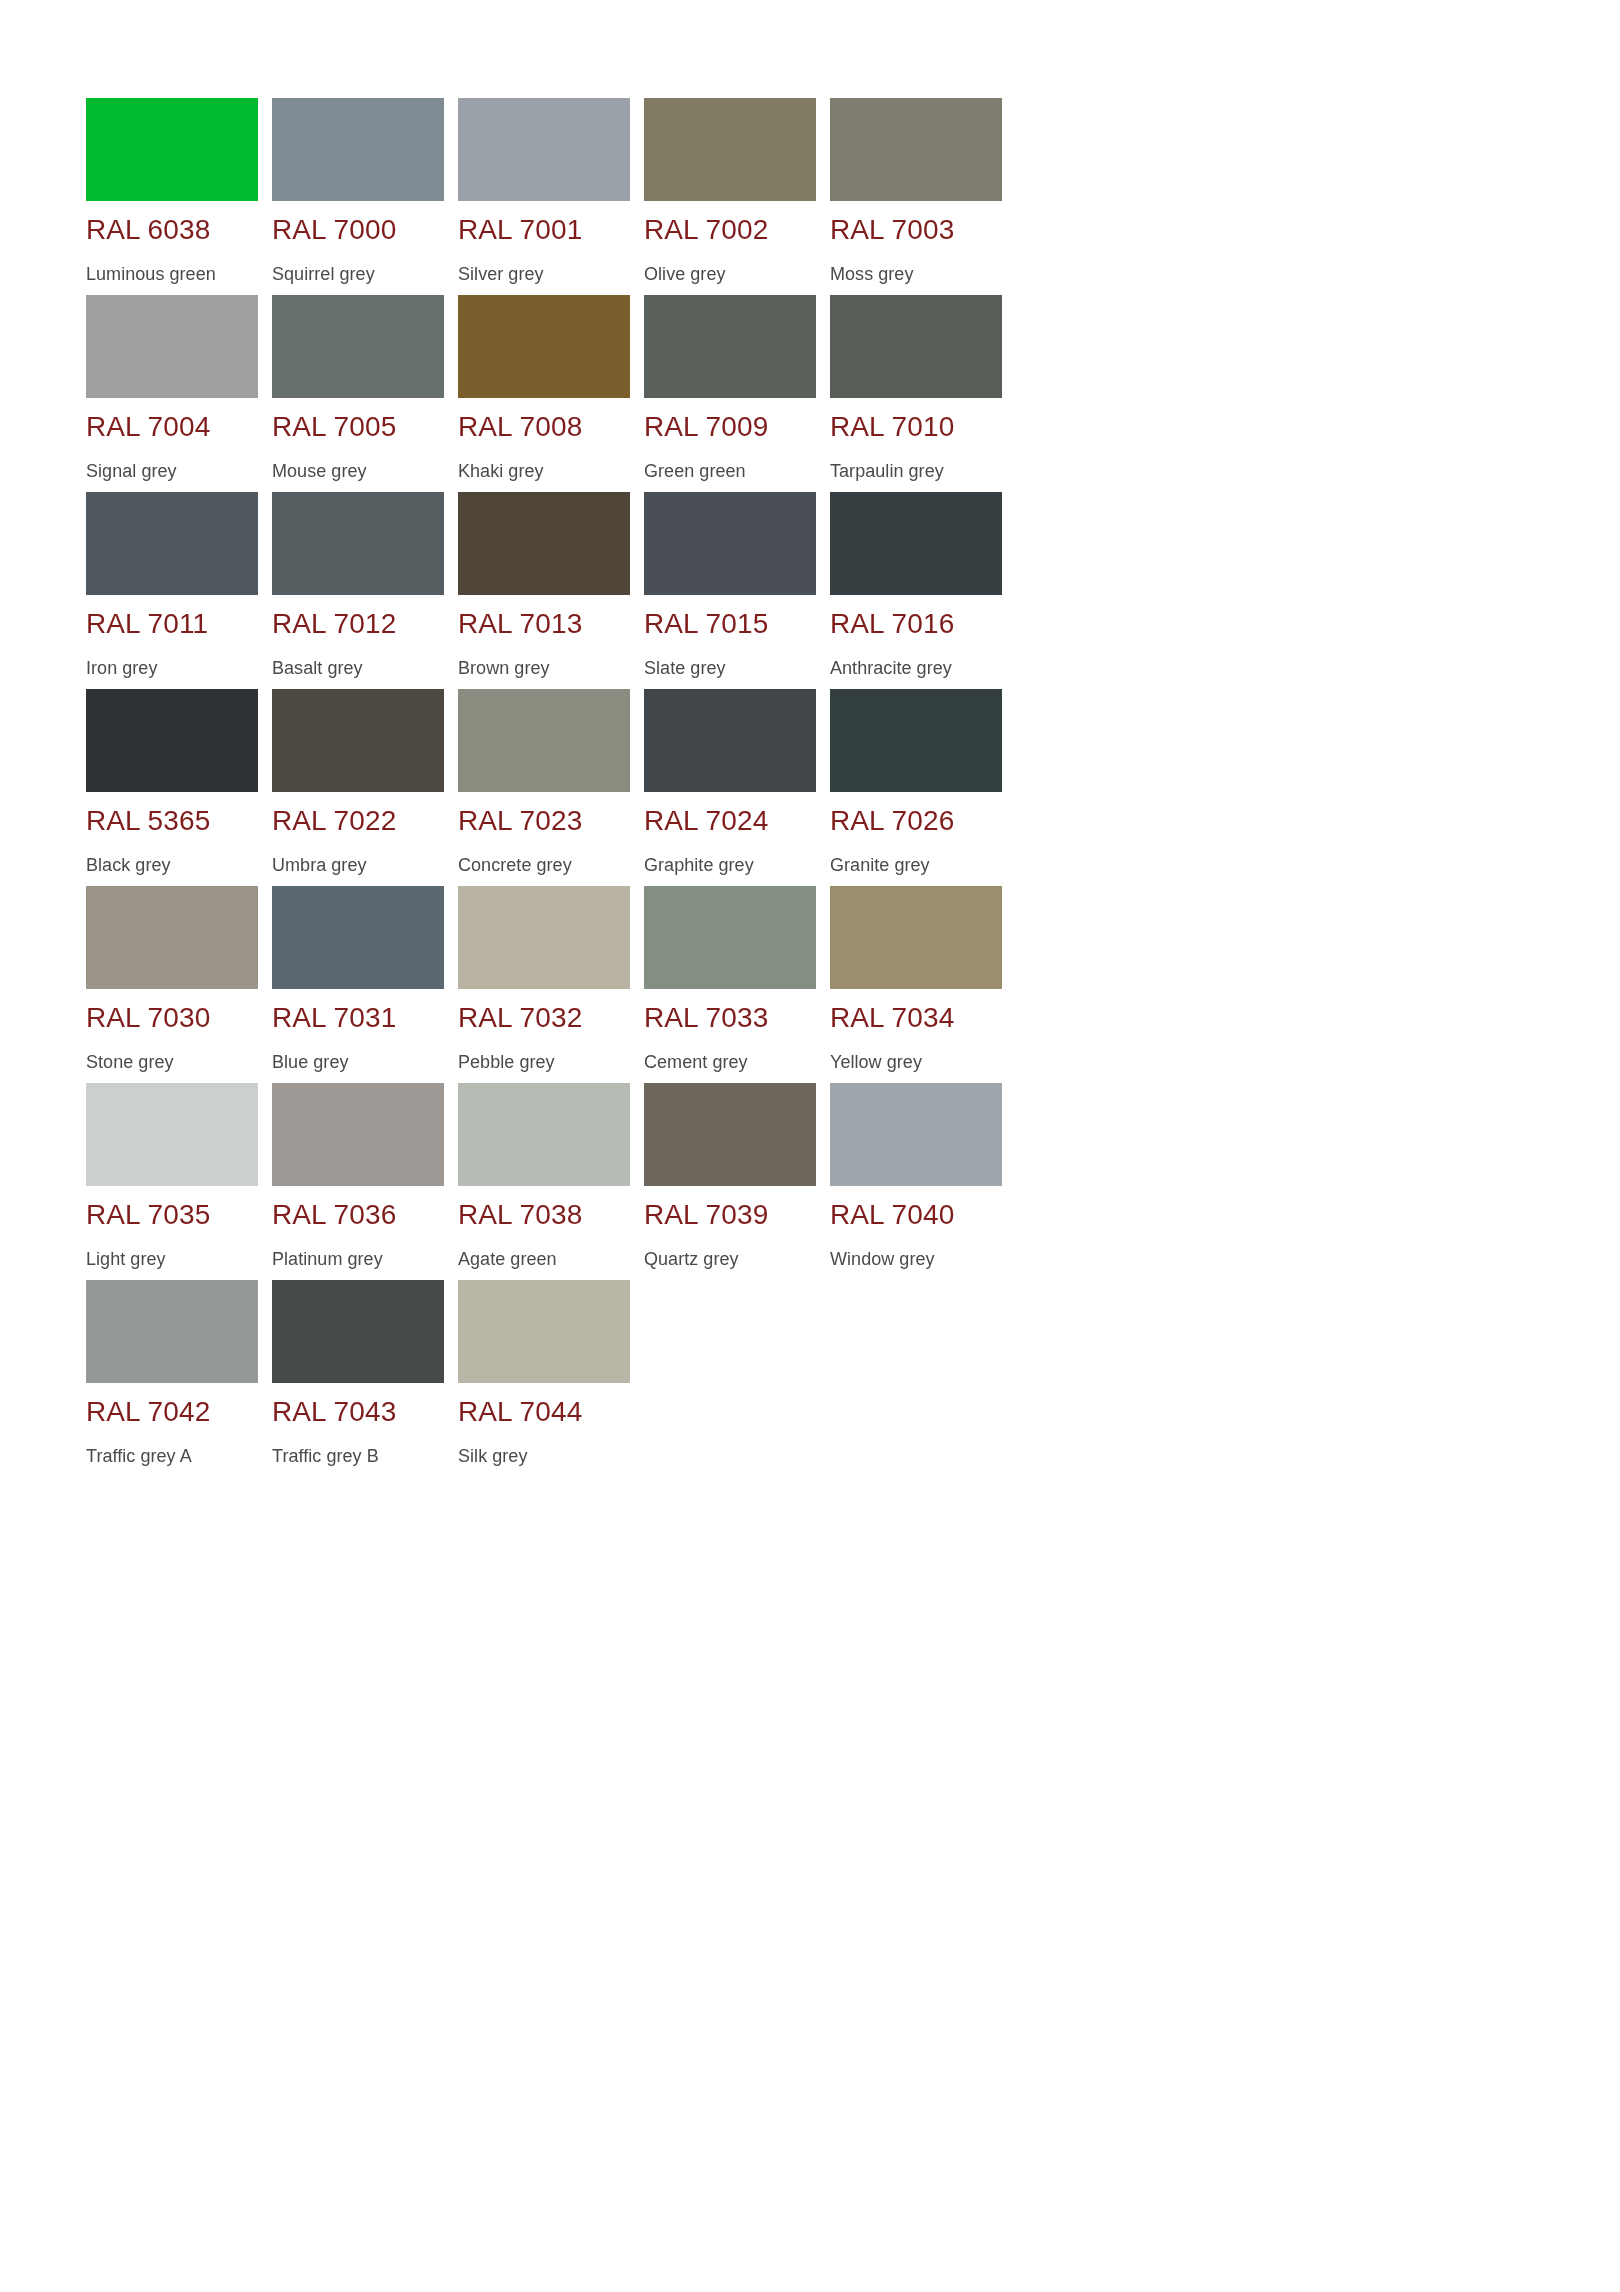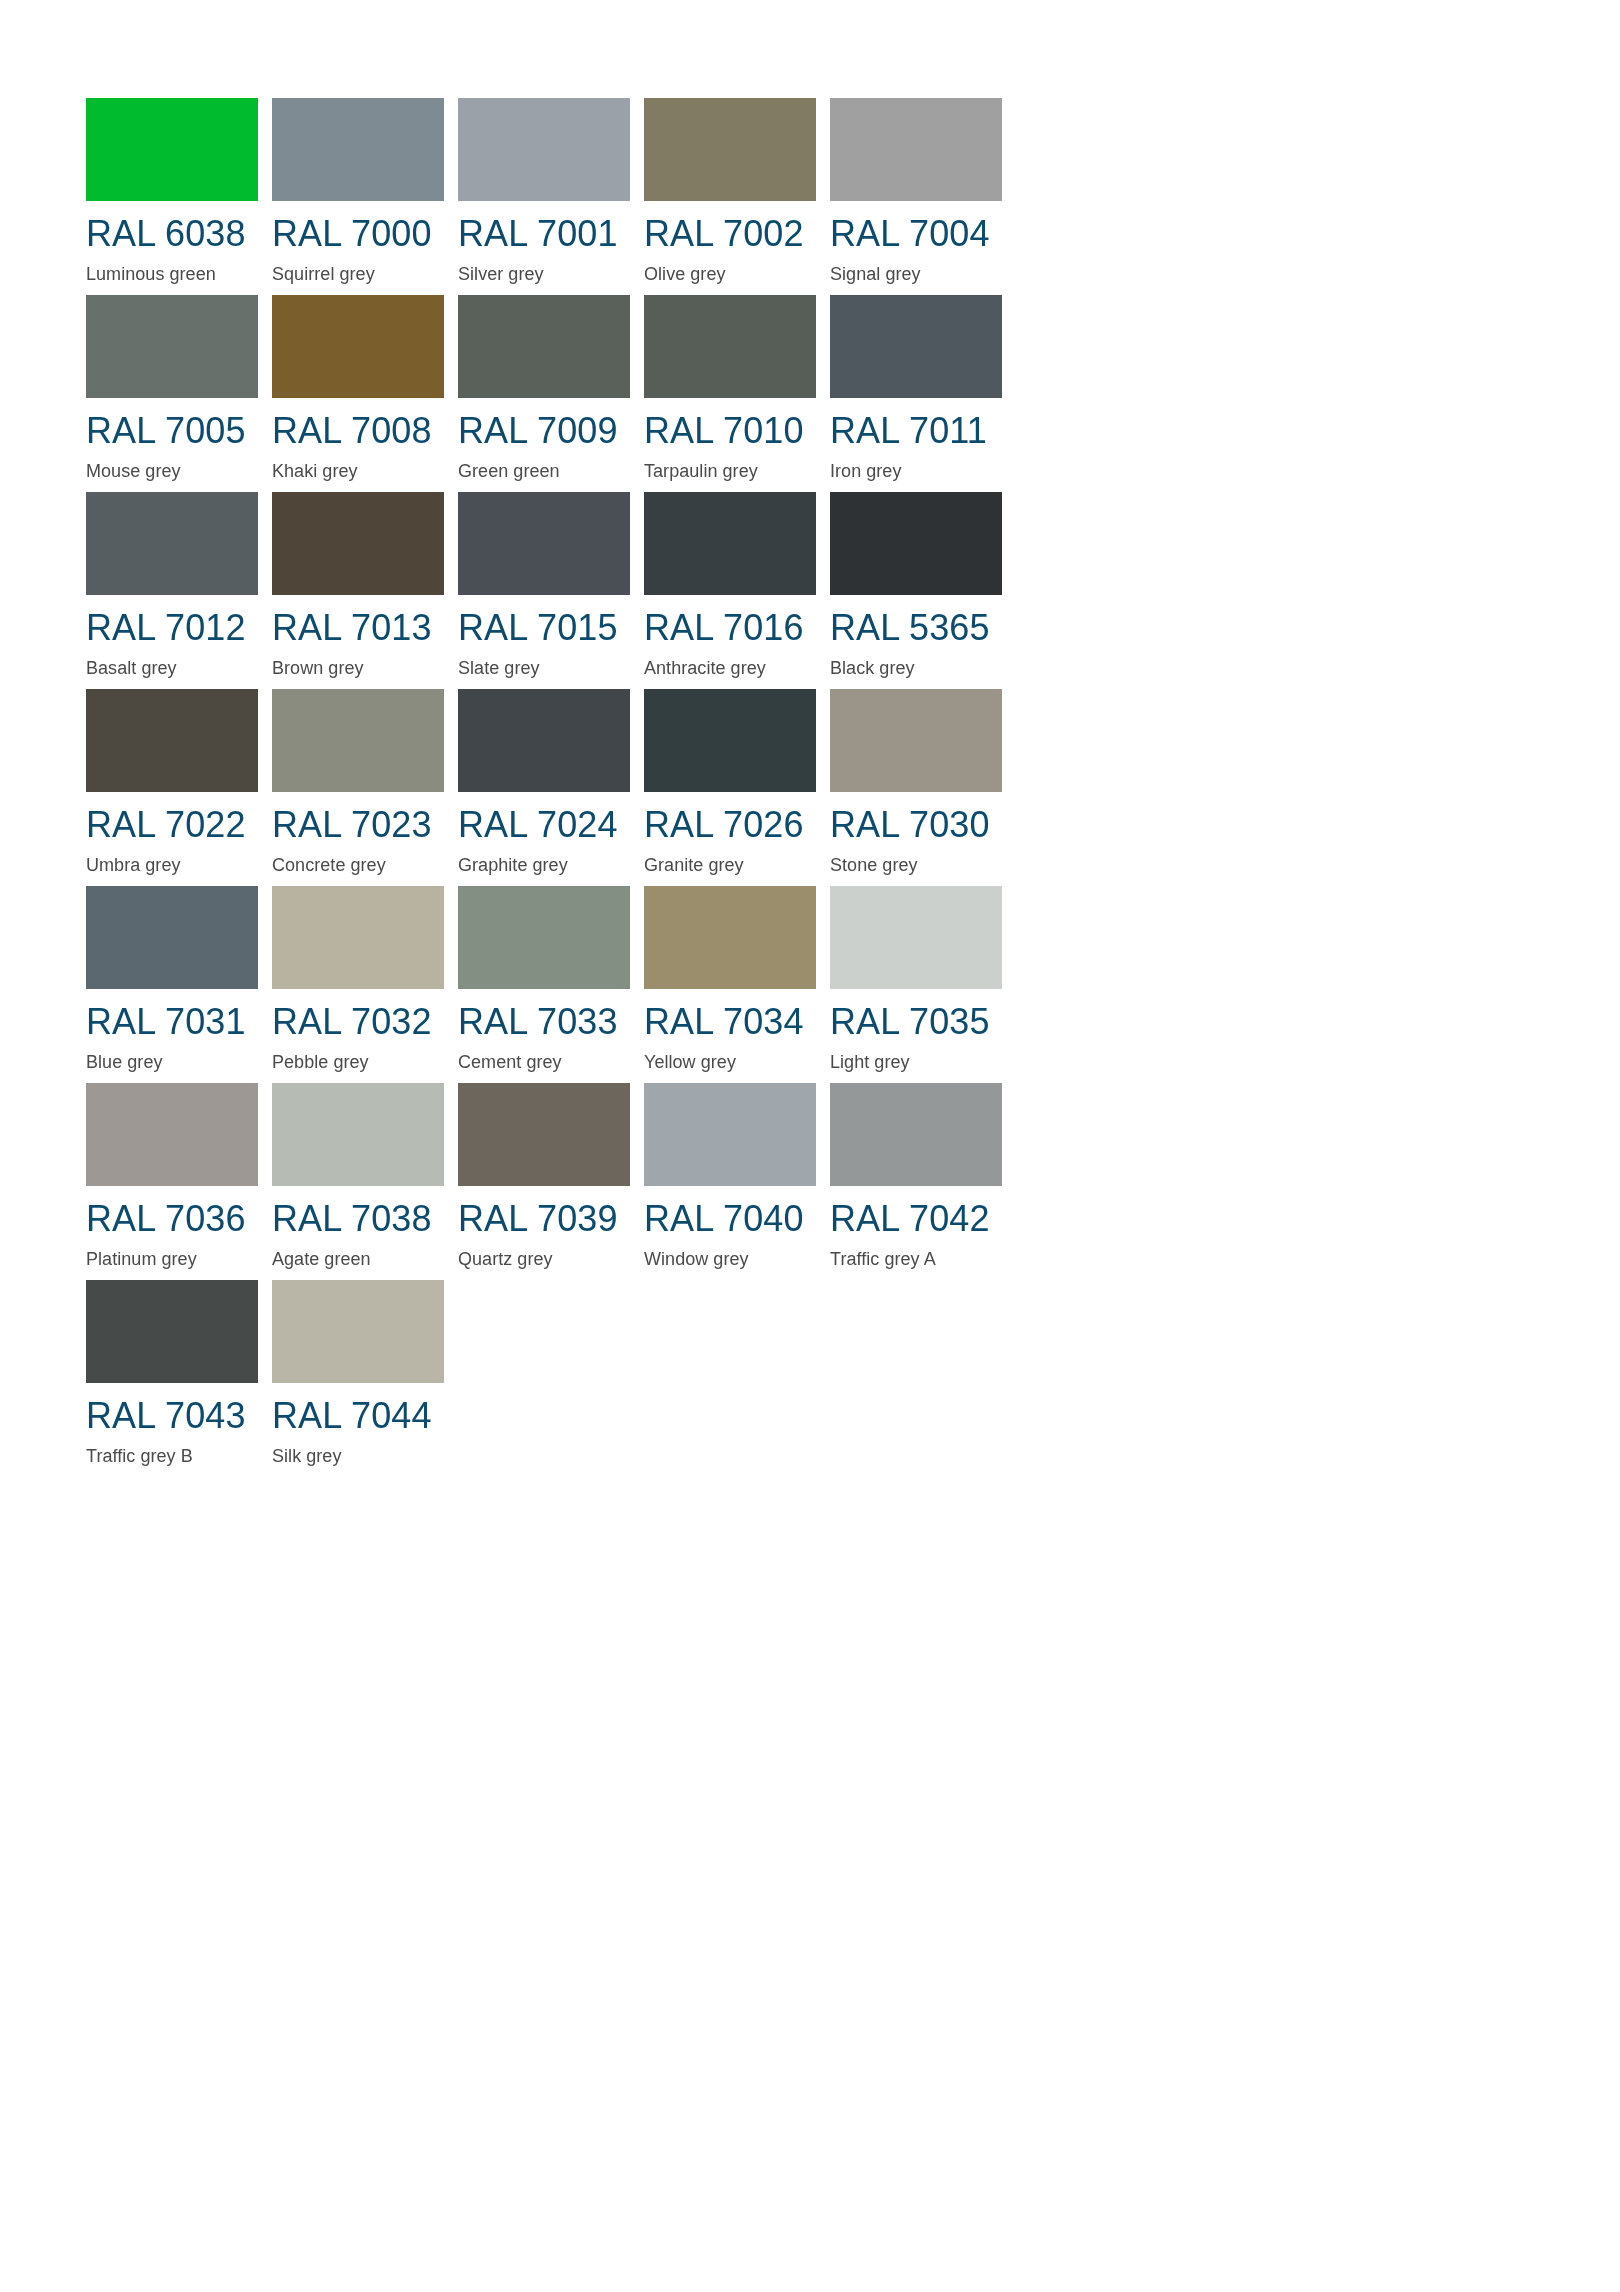--- a/index.html
+++ b/index.html
@@ -29,23 +29,23 @@
   }
   .swatch-chip {
     width: 172px;
     height: 103px;
     display: block;
   }
   .swatch-code {
     position: absolute;
     left: 0;
     top: 118px;
-    font-size: 36px;
+    font-size: 28px;
     font-weight: 400;
-    color: #0c4a6e;
+    color: #7f1d1d;
     letter-spacing: 0.1px;
     white-space: nowrap;
     line-height: 1;
   }
   .swatch-name {
     position: absolute;
     left: 0;
     top: 167px;
     font-size: 18px;
     font-weight: 400;
@@ -74,20 +74,25 @@
       <div class="swatch-chip" style="background-color: rgb(154, 161, 168);"></div>
       <div class="swatch-code">RAL 7001</div>
       <div class="swatch-name">Silver grey</div>
     </div>
     <div class="swatch-cell">
       <div class="swatch-chip" style="background-color: rgb(130, 123, 99);"></div>
       <div class="swatch-code">RAL 7002</div>
       <div class="swatch-name">Olive grey</div>
     </div>
     <div class="swatch-cell">
+      <div class="swatch-chip" style="background-color: rgb(128, 125, 112);"></div>
+      <div class="swatch-code">RAL 7003</div>
+      <div class="swatch-name">Moss grey</div>
+    </div>
+    <div class="swatch-cell">
       <div class="swatch-chip" style="background-color: rgb(160, 160, 160);"></div>
       <div class="swatch-code">RAL 7004</div>
       <div class="swatch-name">Signal grey</div>
     </div>
     <div class="swatch-cell">
       <div class="swatch-chip" style="background-color: rgb(104, 112, 107);"></div>
       <div class="swatch-code">RAL 7005</div>
       <div class="swatch-name">Mouse grey</div>
     </div>
     <div class="swatch-cell">

